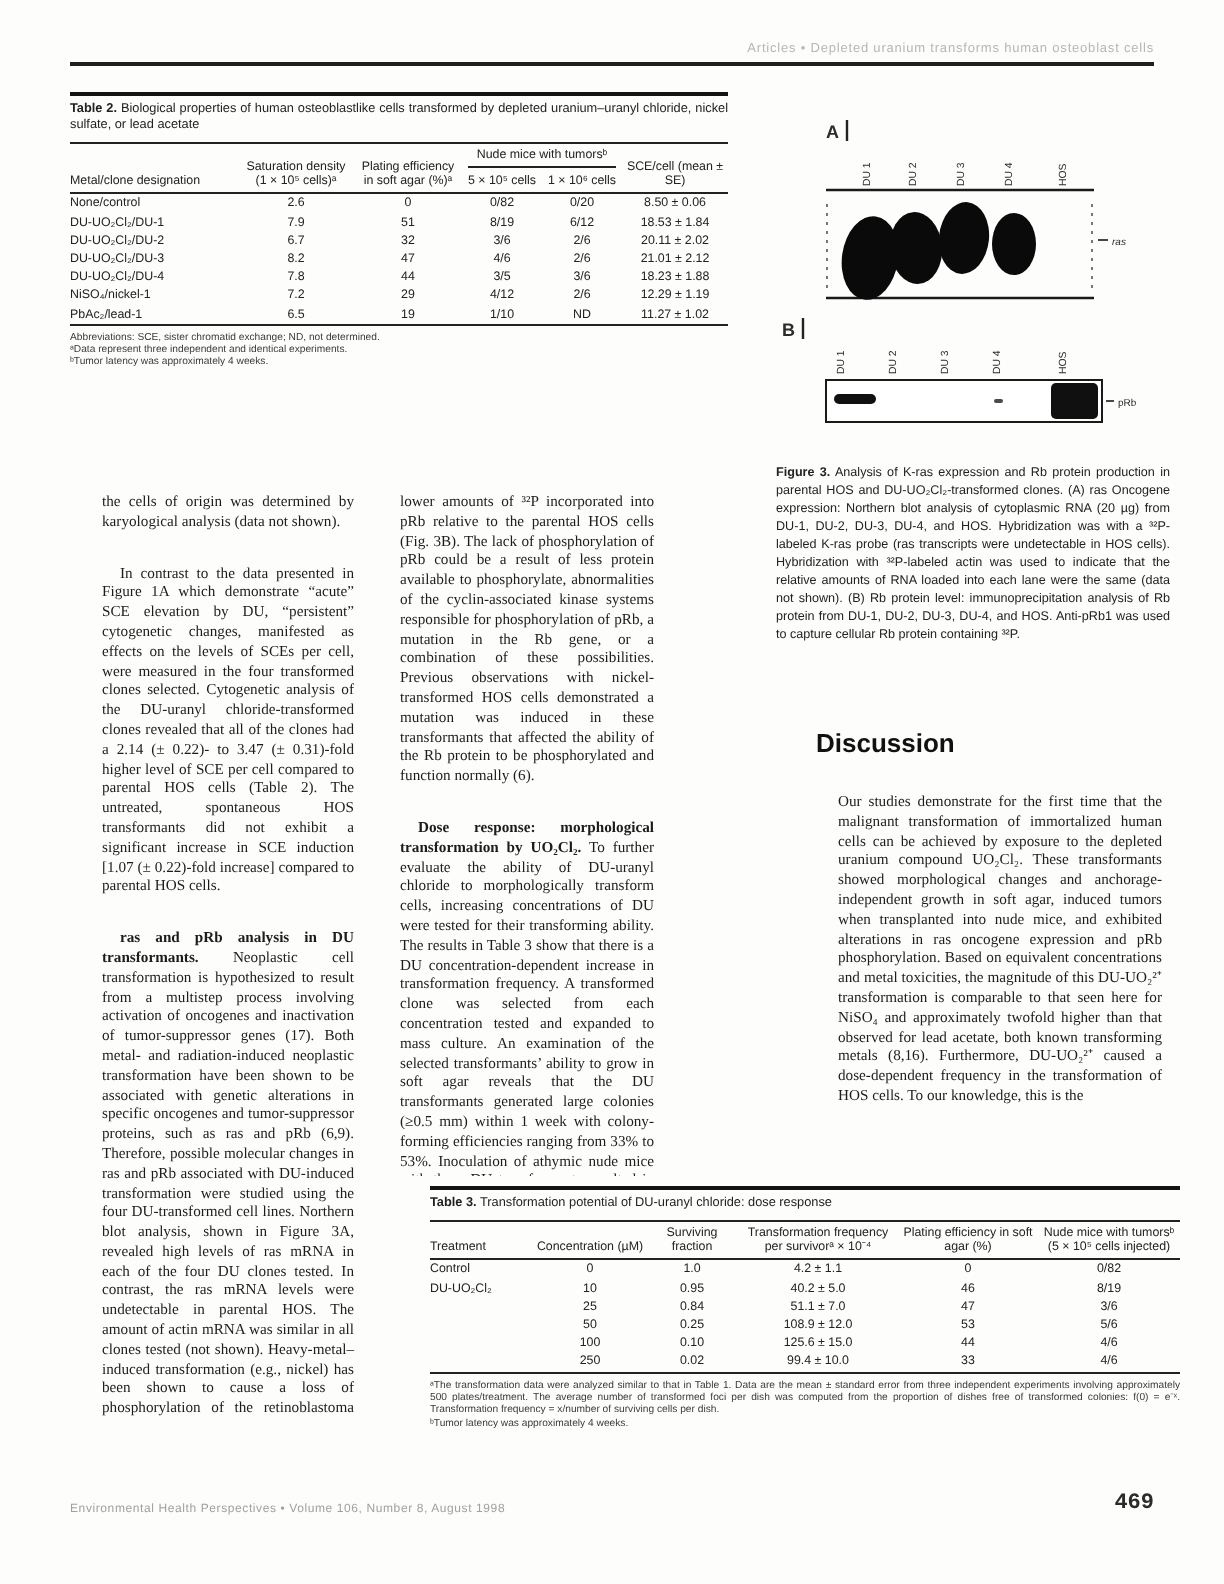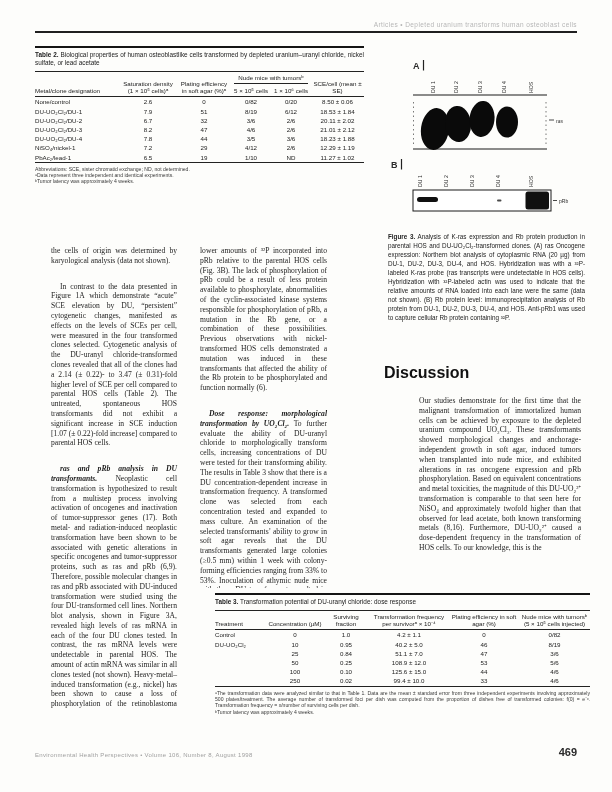--- a/index.html
+++ b/index.html
@@ -29,41 +29,41 @@
   .tbl-footnotes{margin-top:3px;font-size:5.1px;line-height:6.3px;color:#3a3a3a;text-align:justify}
   .tbl-footnotes div{margin:0}
 
   .table2-block{left:35px;top:46px;width:329px}
   .table3-block{left:215px;top:593px;width:375px}
 
   
   .body-col{position:absolute;overflow:hidden}
   .body-col p{margin:16px;font-size:7.6px;line-height:9.8px;text-align:justify}
   .body-col p.indent{text-indent:9px}
-  .lead-bi{font-weight:bold;font-style:italic}
+  .lead-bi{font-weight:bold;}
   .col-left{left:35px;top:230px;width:158px;height:480px}
   .col-mid{left:184px;top:230px;width:159px;height:358px}
 
   
   .figure3{position:absolute;left:385px;top:56px;width:205px;height:175px}
   .figure3 svg{display:block}
   .figure3 text{font-family:"Liberation Sans",sans-serif;fill:#2c2c2c}
   .fig-caption{position:absolute;left:388px;top:232px;width:197px;
     font-family:"Liberation Sans",sans-serif;font-size:6.3px;line-height:9.05px;
     text-align:justify;color:#222}
   .fig-caption .cap-label{font-weight:bold}
 
-  .disc-head{position:absolute;left:384px;top:364px;font-family:"Liberation Sans",sans-serif;
-    font-weight:bold;font-size:16px;color:#111}
+  .disc-head{position:absolute;left:408px;top:364px;font-family:"Liberation Sans",sans-serif;
+    font-weight:bold;font-size:13px;color:#111}
   .disc-text{left:403px;top:380px;width:194px;height:206px}
 
   
   .footer-left{position:absolute;left:35px;top:752px;font-family:"Liberation Sans",sans-serif;
     font-size:6px;color:#a0a0a0;letter-spacing:.3px}
-  .page-num{position:absolute;right:35px;top:746px;font-family:Liberation Sans, sans-serif;
+  .page-num{position:absolute;right:35px;top:746px;font-family:Liberation Mono, monospace;
     font-weight:bold;font-size:11px;color:#2b2b2b}
 </style>
 </head>
 <body>
 
 <div class="page">
 
   <div class="running-head">Articles • Depleted uranium transforms human osteoblast cells</div>
   <div class="head-rule"></div>
 

